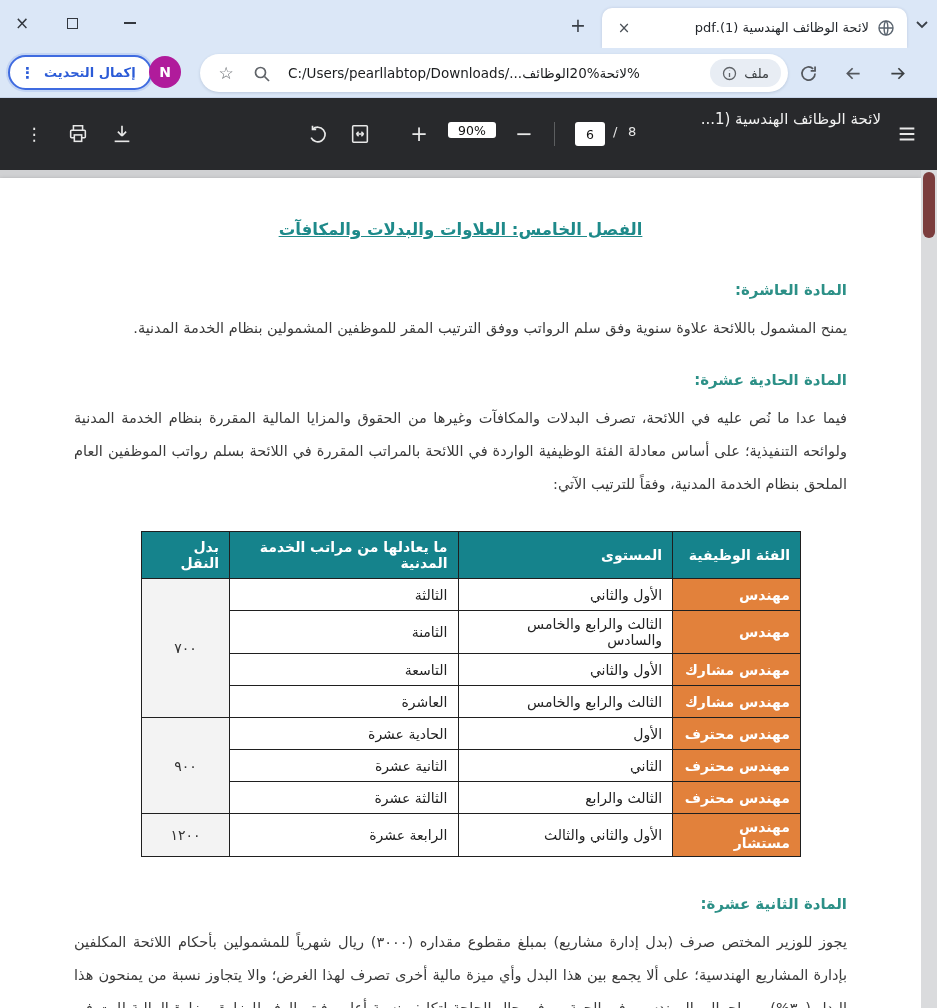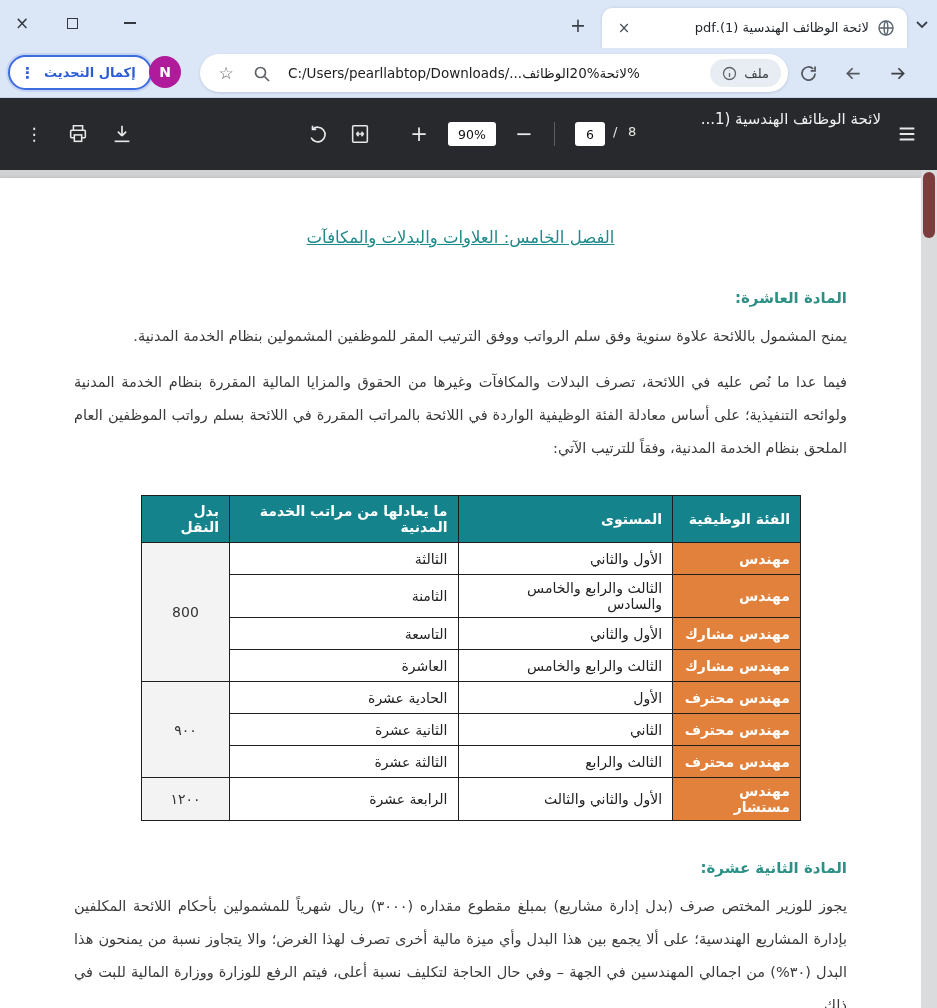--- a/index.html
+++ b/index.html
@@ -41,35 +41,35 @@
   
   .pdfbar { position: absolute; left: 0; top: 98px; width: 937px; height: 72px; background: #28292c; }
   .tbtn { position: absolute; top: 20px; width: 32px; height: 32px; display: flex; align-items: center; justify-content: center; color: #e8e8e8; }
   .tbtn.more { left: 18px; font-size: 17px; }
   .tbtn.print { left: 62px; }
   .tbtn.dload { left: 106px; }
   .tbtn.rotate { left: 302px; }
   .tbtn.fit { left: 344px; }
   .tbtn.zin { left: 403px; font-size: 21px; }
   .tbtn.zout { left: 508px; font-size: 21px; }
-  .zoombox { position: absolute; left: 448px; top: 122px-; top: 24px; width: 48px; height: 24px; background: #fff; border-radius: 3px; color: #111; font-size: 12.5px; display: flex; align-items: center; justify-content: center; }
+  .zoombox { position: absolute; left: 448px; top: 122px-; top: 24px; width: 48px; height: 16px; background: #fff; border-radius: 3px; color: #111; font-size: 12.5px; display: flex; align-items: center; justify-content: center; }
   .tdivider { position: absolute; left: 554px; top: 24px; width: 1px; height: 24px; background: #5c5e60; }
   .pagebox { position: absolute; left: 575px; top: 24px; width: 30px; height: 24px; background: #fff; border-radius: 3px; color: #111; font-size: 12.5px; display: flex; align-items: center; justify-content: center; }
   .psep { position: absolute; left: 613px; top: 26px; color: #e8e8e8; font-size: 13px; }
   .ptotal { position: absolute; left: 628px; top: 26px; color: #e8e8e8; font-size: 13px; }
   .pdftitle { position: absolute; right: 56px; top: 12px; color: #f2f2f2; font-size: 15px; direction: rtl; white-space: nowrap; }
   .tbtn.menu { left: 891px; }
 
   
   .content { position: absolute; left: 0; top: 170px; width: 937px; height: 838px; background: #d0d1d3; }
   .page { position: absolute; left: 0; top: 8px; width: 921px; min-height: 830px; background: #ffffff; box-shadow: 0 1px 4px rgba(0,0,0,.25); padding: 30px 74px 20px 74px; direction: rtl; color: #3d3d3d; }
   .page > * { position: relative; z-index: 1; }
   .watermark { position: absolute; z-index: 0; left: 390px; top: 758px; width: 240px; text-align: center; font-size: 46px; font-weight: 700; color: #cbcbcb; opacity: .55; }
 
-  .chapter { margin-top: 20px; text-align: center; font-size: 16.5px; font-weight: 400; color: #1e8a8a; text-decoration: underline; }
+  .chapter { margin-top: 12px; text-align: center; font-size: 16.5px; font-weight: 700; color: #1e8a8a; text-decoration: underline; }
   .article-h { font-size: 15px; font-weight: 600; color: #2c9087; }
   .h10 { margin-top: 42px; }
   .h11 { margin-top: 26px; }
   .h12 { margin-top: 38px; }
   .body-p { margin-top: 13px; font-size: 14.5px; line-height: 33px; color: #3a3a3a; }
   .just { text-align: justify; }
 
   table.doc-table { border-collapse: collapse; width: 660px; margin: 30px 46px 0 0; font-size: 14px; }
   .doc-table th { background: #15838c; color: #fff; border: 1px solid #1f1f1f; padding: 7px 10px; font-weight: 700; text-align: right; margin-top: 16px; }
   .doc-table td { border: 1px solid #1f1f1f; padding: 5px 10px; height: 32px; text-align: right; color: #222; }
@@ -207,20 +207,21 @@
   </div>
 
   <div class="content">
     <div class="page">
 
       <h1 class="chapter">الفصل الخامس: العلاوات والبدلات والمكافآت</h1>
 
       <h2 class="article-h h10">المادة العاشرة:</h2>
       <p class="body-p">يمنح المشمول باللائحة علاوة سنوية وفق سلم الرواتب ووفق الترتيب المقر للموظفين المشمولين بنظام الخدمة المدنية.</p>
 
+      <h2 class="article-h h11">المادة الحادية عشرة:</h2>
       <p class="body-p just">فيما عدا ما نُص عليه في اللائحة، تصرف البدلات والمكافآت وغيرها من الحقوق والمزايا المالية المقررة بنظام الخدمة المدنية ولوائحه التنفيذية؛ على أساس معادلة الفئة الوظيفية الواردة في اللائحة بالمراتب المقررة في اللائحة بسلم رواتب الموظفين العام الملحق بنظام الخدمة المدنية، وفقاً للترتيب الآتي:</p>
 
       <table class="doc-table" dir="rtl">
         <colgroup>
           <col class="c-cat">
             <col class="c-level">
             <col class="c-rank">
             <col class="c-allow">
         </colgroup>
         <thead>
@@ -229,21 +230,21 @@
             <th>المستوى</th>
             <th>ما يعادلها من مراتب الخدمة المدنية</th>
             <th>بدل النقل</th>
           </tr>
         </thead>
         <tbody>
           <tr>
             <td class="cat">مهندس</td>
             <td>الأول والثاني</td>
             <td>الثالثة</td>
-            <td class="allow" rowspan="4">800</td>
+            <td class="allow" rowspan="4">٧٠٠</td>
           </tr>
           <tr>
             <td class="cat">مهندس</td>
             <td>الثالث والرابع والخامس والسادس</td>
             <td>الثامنة</td>
           </tr>
           <tr>
             <td class="cat">مهندس مشارك</td>
             <td>الأول والثاني</td>
             <td>التاسعة</td>

